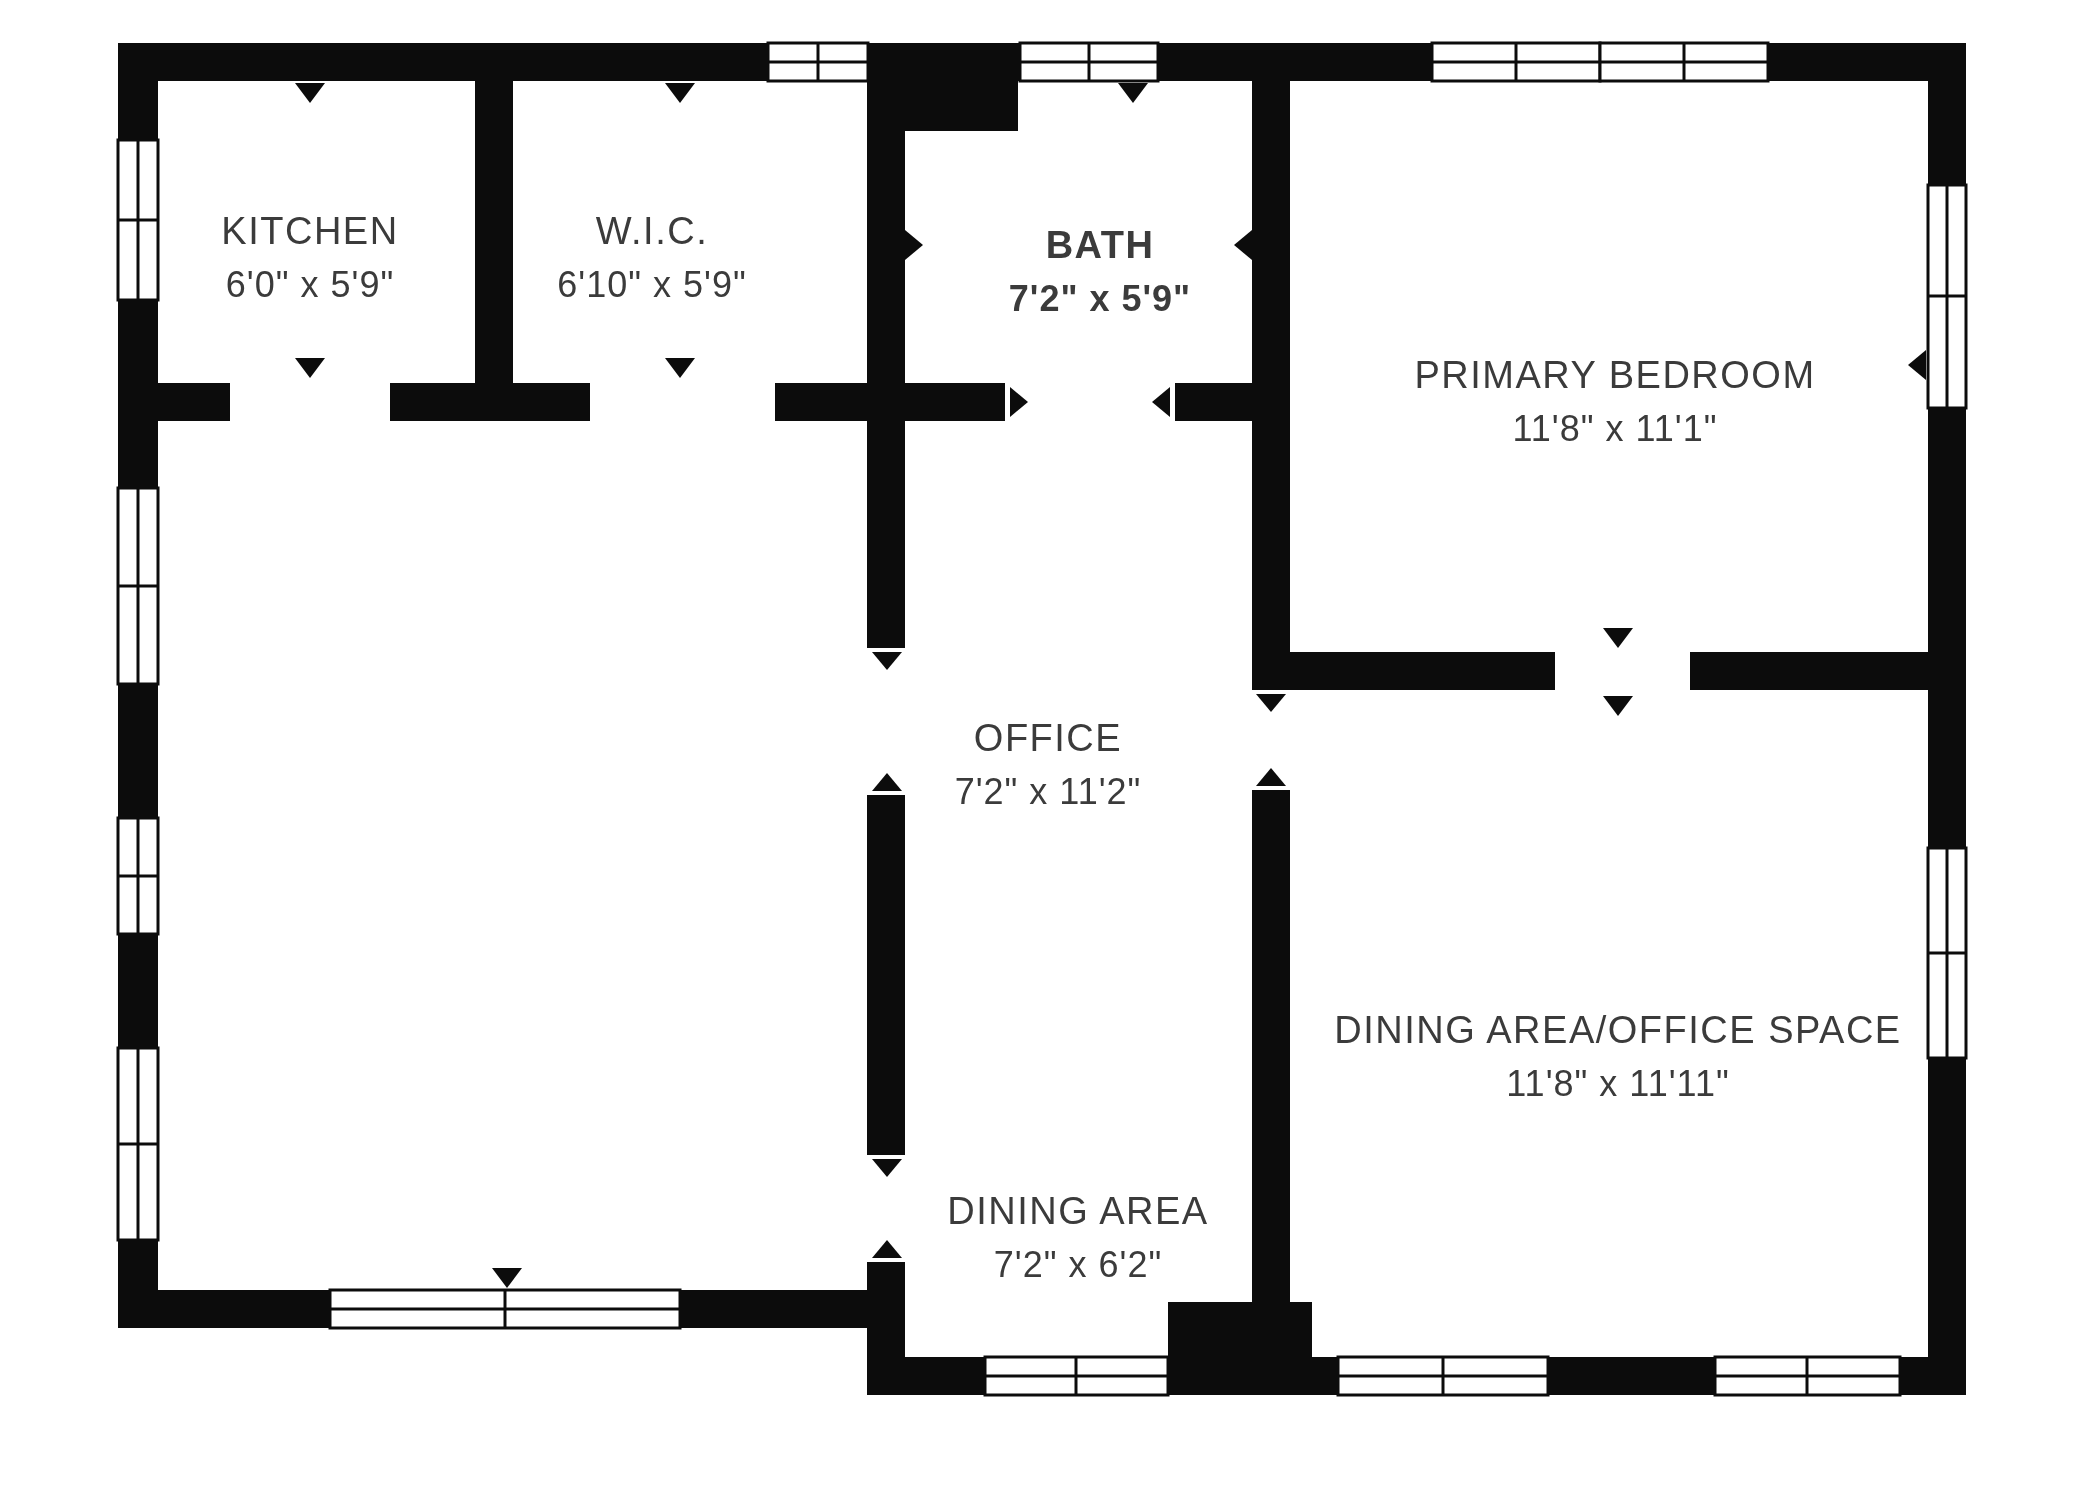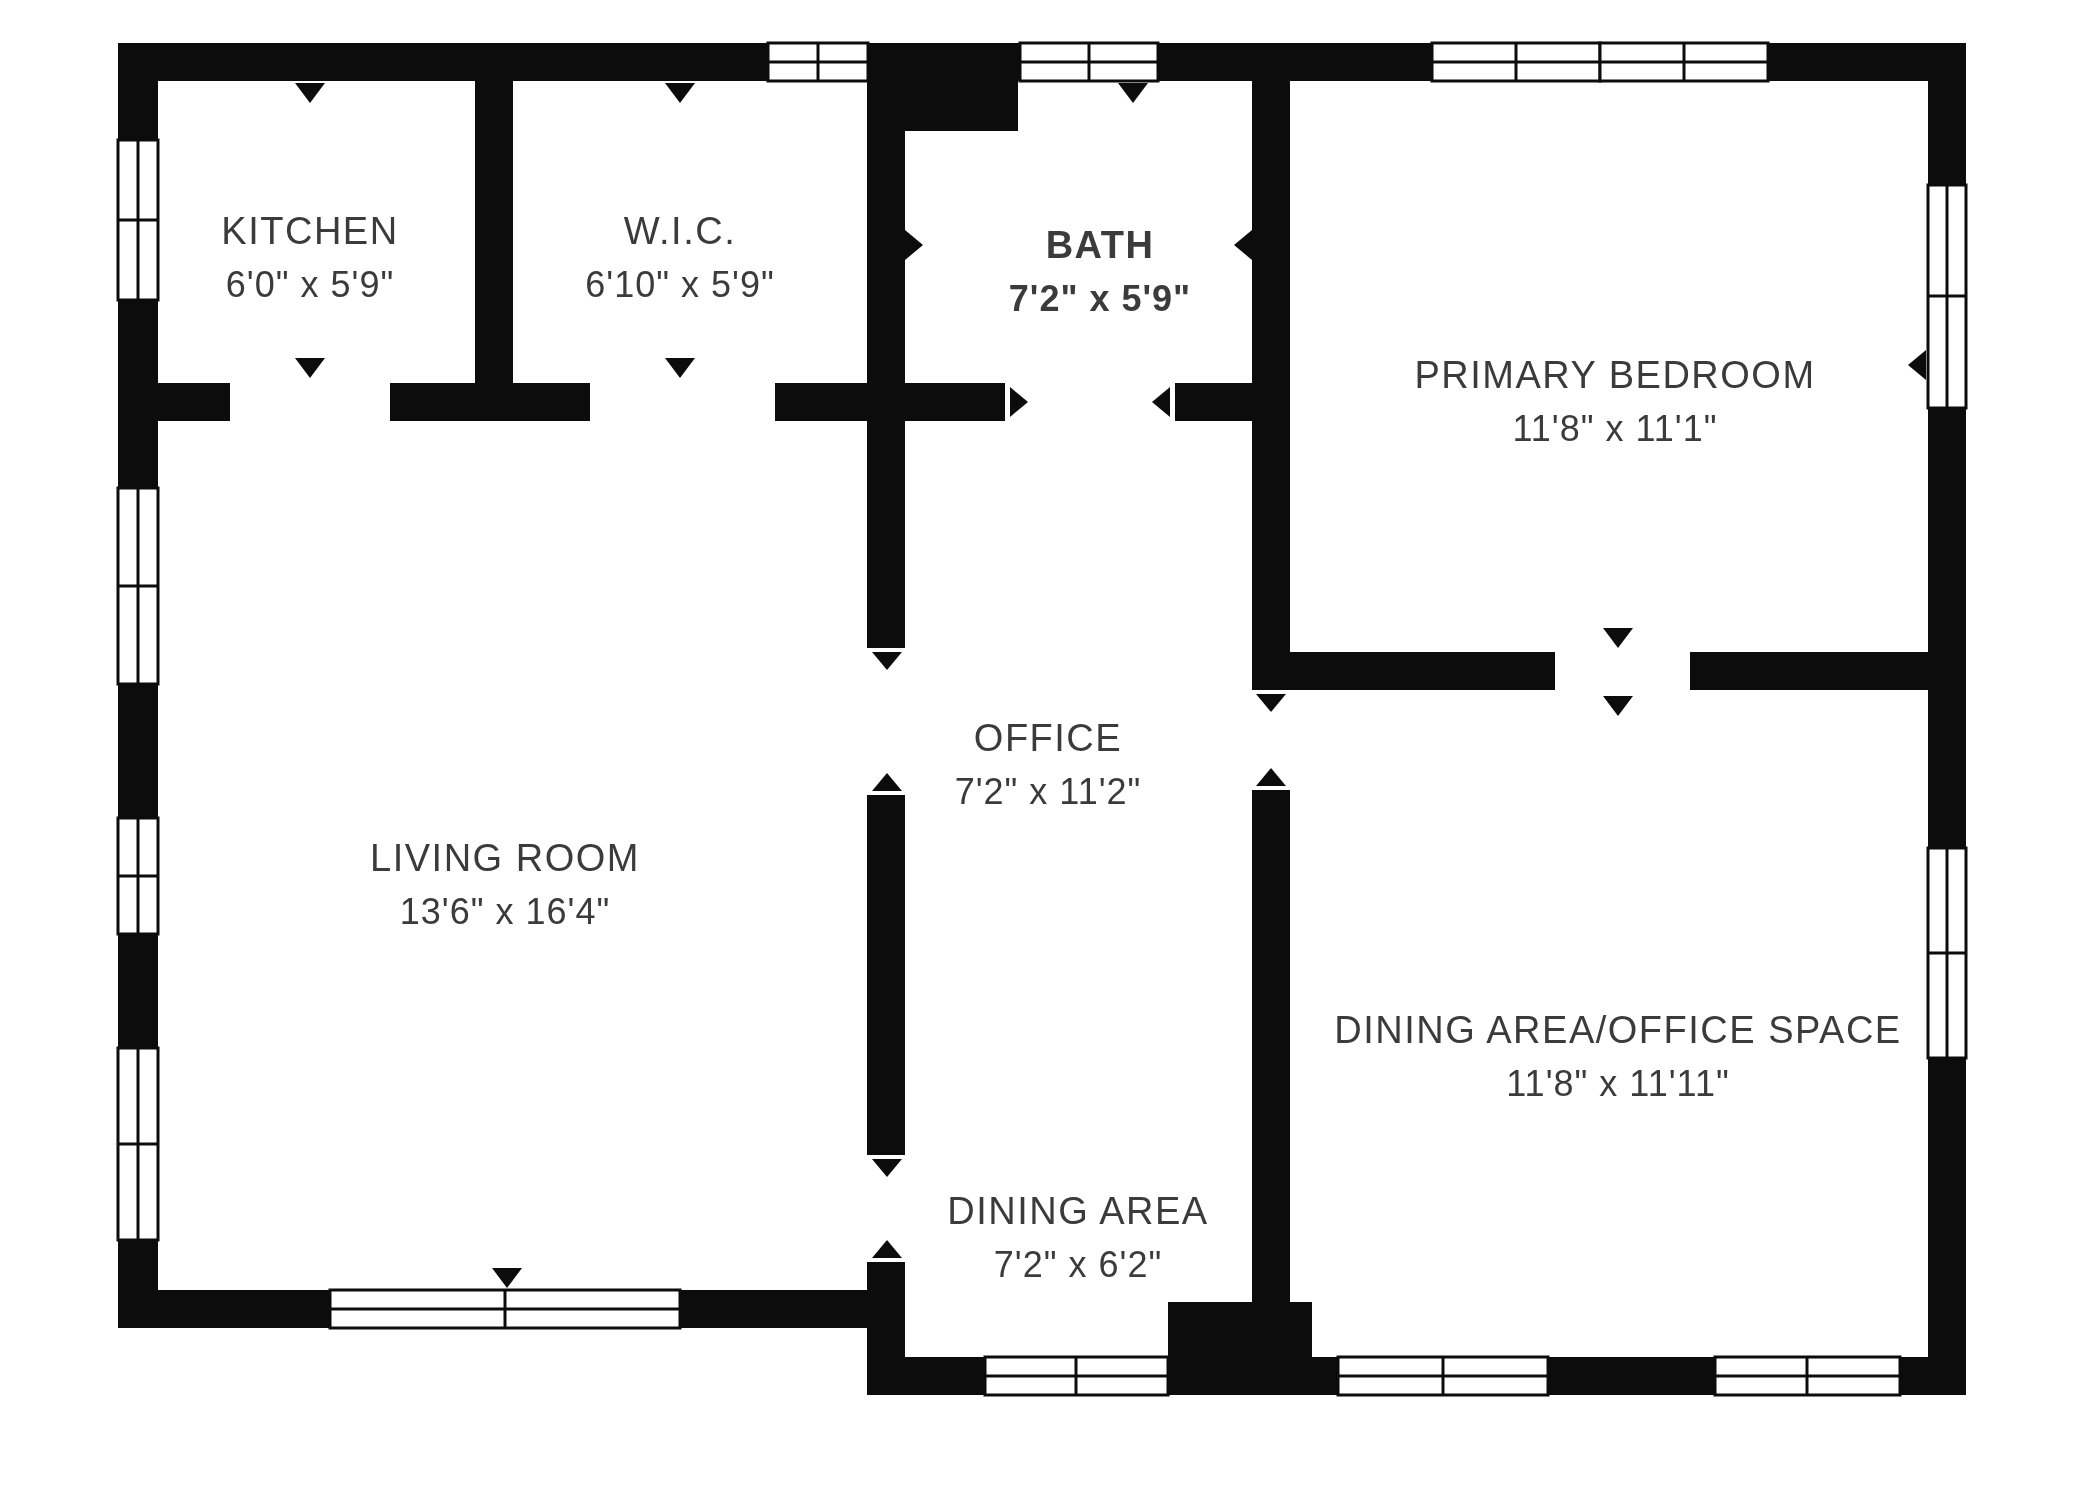--- a/index.html
+++ b/index.html
@@ -152,39 +152,35 @@
       <polygon class="marker" points="492,1268 522,1268 507,1288"></polygon>
       <polygon class="marker" points="1926,350 1926,380 1908,365"></polygon>
     </g>
   </svg>
 
   <div class="room-label" style="left:310px; top:258px;">
     <div class="room-name">KITCHEN</div>
     <div class="room-dims">6'0" x 5'9"</div>
   </div>
 
-  <div class="room-label" style="left:680px; top:258px;">
+  <div class="room-label" style="left:652px; top:258px;">
     <div class="room-name">W.I.C.</div>
     <div class="room-dims">6'10" x 5'9"</div>
   </div>
 
   <div class="room-label" style="left:1100px; top:272px;font-weight:bold;">
     <div class="room-name">BATH</div>
     <div class="room-dims">7'2" x 5'9"</div>
   </div>
 
   <div class="room-label" style="left:1615px; top:402px;">
     <div class="room-name">PRIMARY BEDROOM</div>
     <div class="room-dims">11'8" x 11'1"</div>
   </div>
 
-  <div class="room-label" style="left:505px; top:885px;">
-    <div class="room-name">LIVING ROOM</div>
-    <div class="room-dims">13'6" x 16'4"</div>
-  </div>
 
   <div class="room-label" style="left:1048px; top:765px;">
     <div class="room-name">OFFICE</div>
     <div class="room-dims">7'2" x 11'2"</div>
   </div>
 
   <div class="room-label" style="left:1078px; top:1238px;">
     <div class="room-name">DINING AREA</div>
     <div class="room-dims">7'2" x 6'2"</div>
   </div>

